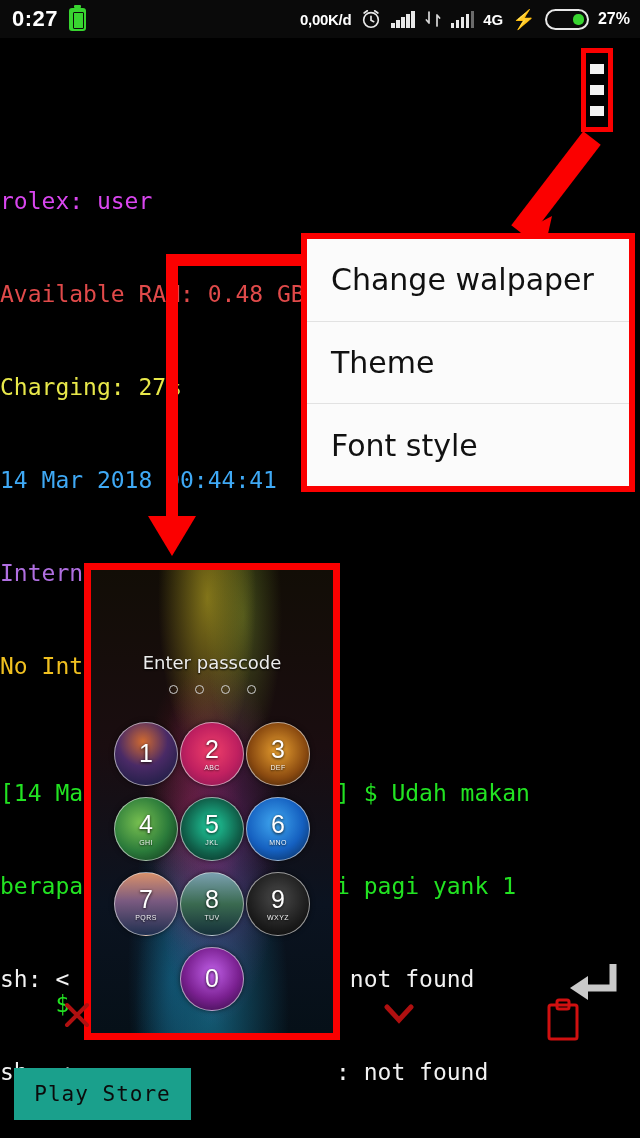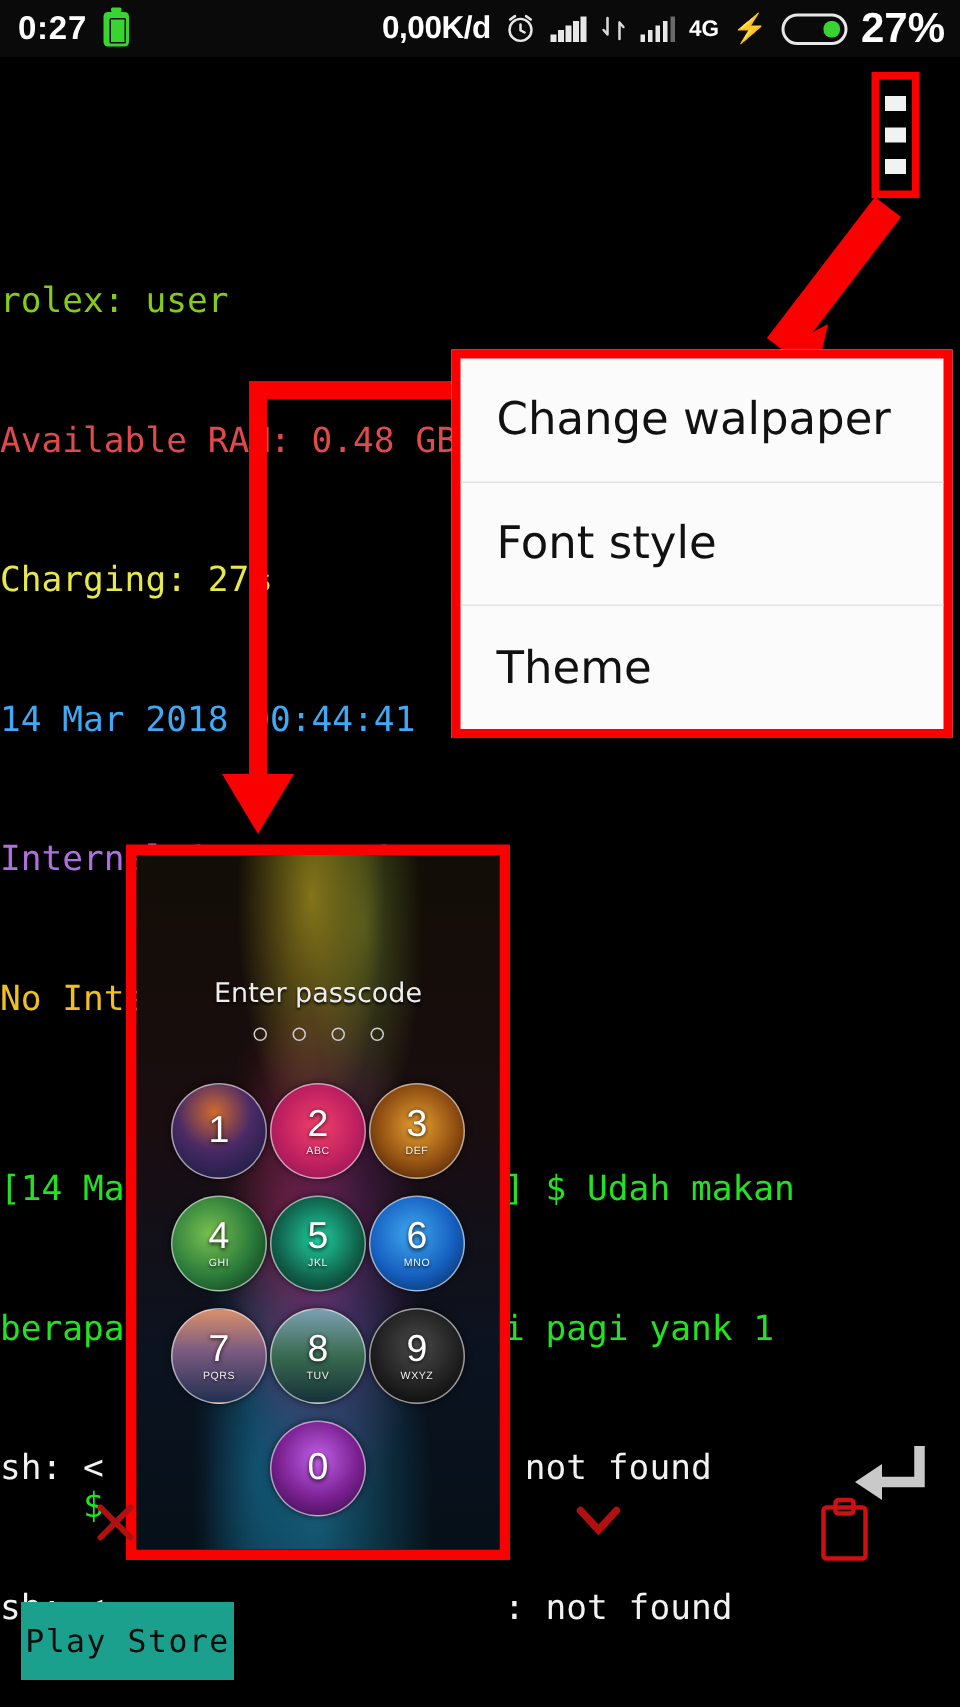--- a/index.html
+++ b/index.html
@@ -23,48 +23,48 @@
   }
   .sb-batt-small::before {
     content: ""; position: absolute; top: -3px; left: 5px;
     width: 7px; height: 3px; background: #38d430; border-radius: 1px;
   }
   .sb-batt-small::after {
     content: ""; position: absolute; top: 4px; left: 4px;
     width: 9px; height: 15px; border: 1.5px solid #0a0a0a; border-radius: 1px;
   }
   .sb-right { margin-left: auto; display: flex; align-items: center; gap: 9px; margin-right: 10px; }
-  .sb-speed { font-size: 21px; font-weight: bold; letter-spacing: -.3px; }
+  .sb-speed { font-size: 15px; font-weight: bold; letter-spacing: -.3px; }
   .sb-alarm { width: 22px; height: 22px; }
   .bars { display: flex; align-items: flex-end; gap: 1.5px; height: 18px; }
   .bars i { width: 3.5px; background: #e8e8e8; display: block; }
   .bars i:nth-child(1){ height:5px; } .bars i:nth-child(2){ height:8px; }
   .bars i:nth-child(3){ height:11px; } .bars i:nth-child(4){ height:14px; }
   .bars i:nth-child(5){ height:17px; }
   .bars.dim i:nth-child(5){ background:#6a6a6a; }
   .sb-4g { font-size: 15px; font-weight: bold; }
   .sb-bolt { font-size: 19px; font-weight: bold; }
   .sb-batt {
     width: 44px; height: 21px; border: 2px solid #e8e8e8; border-radius: 11px;
     position: relative; display: flex; align-items: center;
   }
   .sb-batt::after { content:""; position:absolute; right:3px; top:3px; bottom:3px; width:11px;
     background:#38d430; border-radius:5px; }
-  .sb-pct { font-size: 28px; font-weight: bold; }
+  .sb-pct { font-size: 16px; font-weight: bold; }
 
   
   .term {
     position: absolute; left: 0; top: 46px; width: 640px;
     font-family: "DejaVu Sans Mono", "Liberation Mono", monospace;
     font-size: 23px; line-height: 31px; white-space: pre;
   }
   .term-top { top: 124px; }
   .term-bot { top: 716px; }
   .term-cmd { top: 958px; }
-  .c-orange { color: #84cc16; }
+  .c-orange { color: #d946ef; }
   .c-red    { color: #e04a4a; }
   .c-yellow { color: #e8e84a; }
   .c-blue   { color: #3fa9f5; }
   .c-purple { color: #b06fe0; }
   .c-amber  { color: #f0c020; }
   .c-green  { color: #22e322; }
   .c-white  { color: #f2f2f2; }
 
   
   .menu {
@@ -142,21 +142,21 @@
   }
   .dotsbtn i { width: 14px; height: 10px; background: #f2f2f2; display: block; }
 
   
   .bottom-icons { position: absolute; left: 0; top: 960px; width: 640px; height: 90px; }
   .ret { position: absolute; right: 22px; top: 0px; }
   .chev { position: absolute; left: 382px; top: 42px; }
   .clip { position: absolute; left: 545px; top: 38px; }
   .xmark { position: absolute; left: 62px; top: 40px; }
   .playstore {
-    position: absolute; left: 14px; top: 1068px; width: 142px; height: 52px;
+    position: absolute; left: 14px; top: 1068px; width: 177px; height: 52px;
     background: #1aa08c; color: #0b0b0b;
     font-family: "DejaVu Sans Mono", "Liberation Mono", monospace;
     font-size: 21px; display: flex; align-items: center; justify-content: center;
     letter-spacing: 1px;
   }
 </style>
 </head>
 <body>
 
 <div id="root">
@@ -242,22 +242,22 @@
     </g>
 
     <g>
       <path d="M316,260 L172,260 L172,530" stroke="#fb0000" stroke-width="12" fill="none"></path>
       <polygon points="172,556 148,516 196,516" fill="#fb0000"></polygon>
     </g>
   </svg>
 
   <div class="menu">
     <div class="menu-item">Change walpaper</div>
+    <div class="menu-item">Theme</div>
     <div class="menu-item">Font style</div>
-    <div class="menu-item">Theme</div>
   </div>
 
   <div class="lock">
     <div class="lock-bg"></div>
     <div class="lock-title">Enter passcode</div>
     <div class="dots">
       <i></i>
       <i></i>
       <i></i>
       <i></i>

